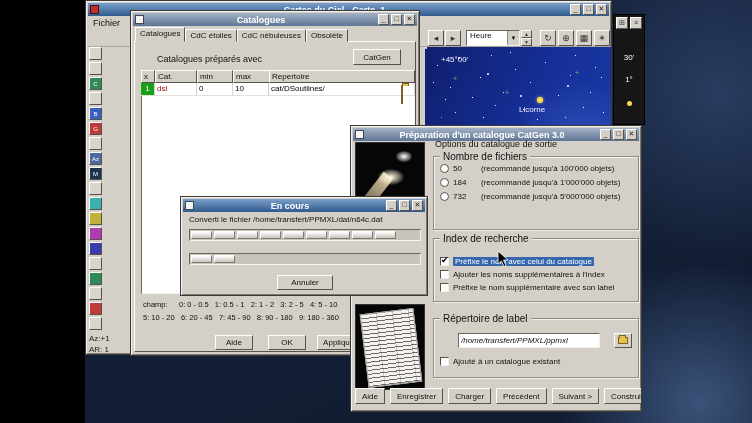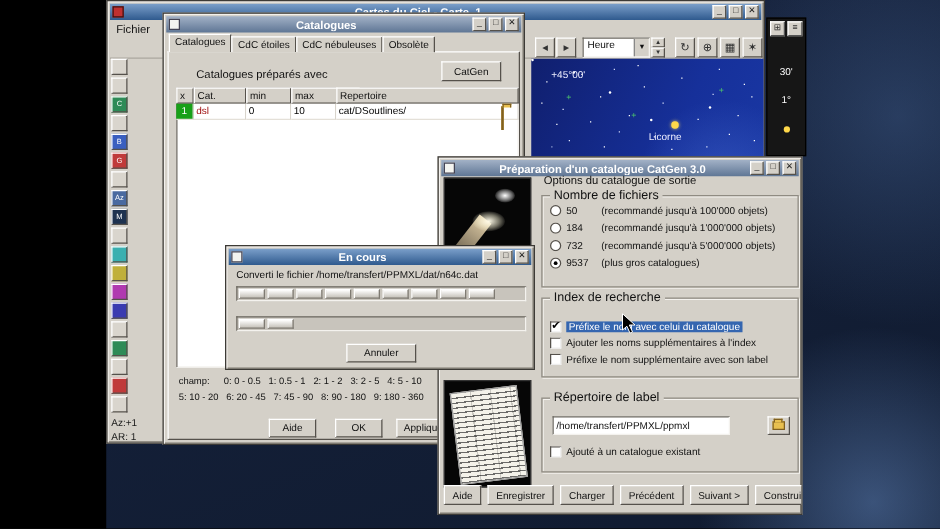--- a/index.html
+++ b/index.html
@@ -289,46 +289,41 @@
       <div class="row8" style="left:6px;top:21px">
         <span class="radio"></span>
         <span class="optval">184</span>
         <span>(recommandé jusqu'à 1'000'000 objets)</span>
       </div>
       <div class="row8" style="left:6px;top:35px">
         <span class="radio"></span>
         <span class="optval">732</span>
         <span>(recommandé jusqu'à 5'000'000 objets)</span>
       </div>
-      <div class="row8" style="left:6px;top:49px">
-        <span class="radio sel"></span>
-        <span class="optval">9537</span>
-        <span>(plus gros catalogues)</span>
-      </div>
     </div>
 
     <div class="group" style="left:82px;top:112px;width:206px;height:64px">
       <span class="legend">Index de recherche</span>
       <div class="row8" style="left:6px;top:18px">
         <span class="check checked"></span>
         <span class="hl">Préfixe le nom avec celui du catalogue</span>
       </div>
       <div class="row8" style="left:6px;top:31px">
         <span class="check"></span>
         <span>Ajouter les noms supplémentaires à l'index</span>
       </div>
       <div class="row8" style="left:6px;top:44px">
         <span class="check"></span>
         <span>Préfixe le nom supplémentaire avec son label</span>
       </div>
     </div>
 
     <div class="group" style="left:82px;top:192px;width:206px;height:60px">
       <span class="legend">Répertoire de label</span>
-      <input class="field" style="left: 8px; top: 14px; width: 142px;" value="/home/transfert/PPMXL/ppmxl">
+      <input class="field" style="left: 24px; top: 14px; width: 142px; font-style: italic;" value="/home/transfert/PPMXL/ppmxl">
       <div class="btn folderbtn" style="left:180px;top:14px;width:18px;height:15px">
         <span class="foldico"></span>
       </div>
       <div class="row8" style="left:6px;top:38px">
         <span class="check"></span>
         <span>Ajouté à un catalogue existant</span>
       </div>
     </div>
 
     <div style="position:absolute;left:4px;top:262px;width:300px;display:flex;gap:5px">

